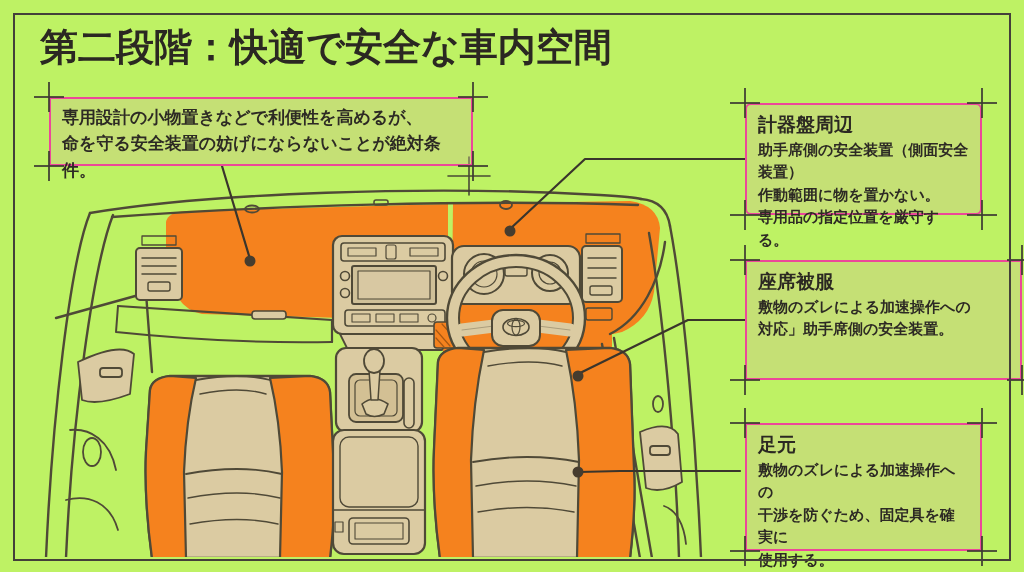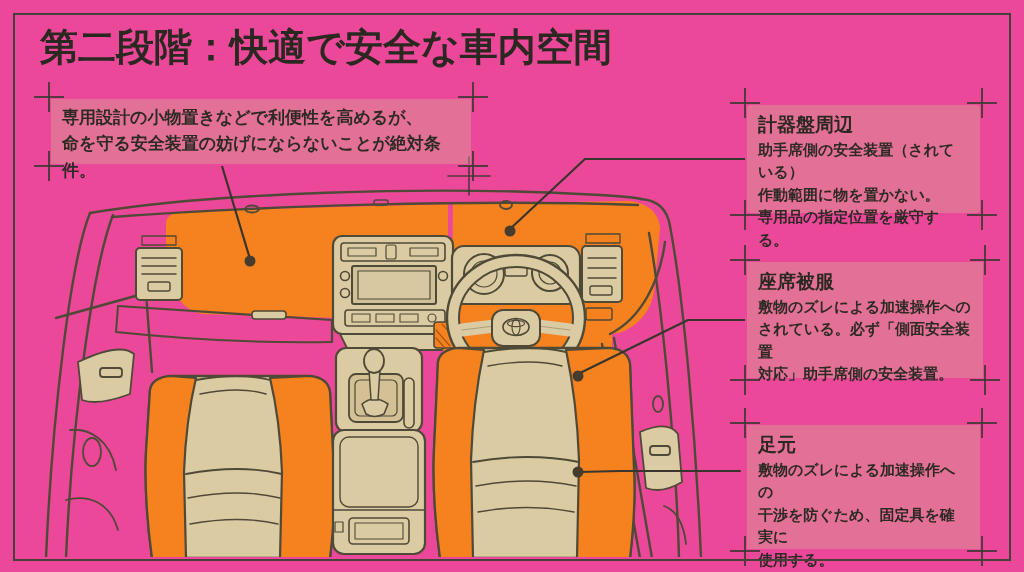--- a/index.html
+++ b/index.html
@@ -1,18 +1,18 @@
 <!DOCTYPE html>
 <html><head>
 <meta charset="utf-8">
 <style>
   html,body{margin:0;padding:0;background:#b9ab88;}
   .canvas{
     position:relative;width:1024px;height:572px;overflow:hidden;
-    background:#ec4899;
+    background:#bef264;
     font-family:"Liberation Sans","DejaVu Sans",sans-serif;
     color:#2d2a24;
   }
   .frame{
     position:absolute;left:13px;top:13px;width:994px;height:544px;
     border:2px solid #44403a;pointer-events:none;z-index:6;
   }
   .title{
     position:absolute;left:40px;top:22px;z-index:5;
     font-size:38px;font-weight:800;letter-spacing:0px;color:#2b2822;
@@ -227,33 +227,32 @@
     <div class="co-line">専用設計の小物置きなどで利便性を高めるが、</div>
     <div class="co-line">命を守る安全装置の妨げにならないことが絶対条件。</div>
   </div>
 
   <div class="callout" style="left:745px;top:103px;width:237px;height:112px;border-radius:6px;">
     <span class="corner tl"></span>
     <span class="corner tr"></span>
     <span class="corner bl"></span>
     <span class="corner br"></span>
     <div class="co-head">計器盤周辺</div>
-    <div class="co-line">助手席側の安全装置（されている）</div>
+    <div class="co-line">助手席側の安全装置（側面安全装置）</div>
     <div class="co-line">作動範囲に物を置かない。</div>
     <div class="co-line">専用品の指定位置を厳守する。</div>
   </div>
 
-  <div class="callout" style="left:745px;top:260px;width:240px;height:120px;">
+  <div class="callout" style="left:745px;top:260px;width:277px;height:120px;">
     <span class="corner tl"></span>
     <span class="corner tr"></span>
     <span class="corner bl"></span>
     <span class="corner br"></span>
     <div class="co-head">座席被服</div>
     <div class="co-line">敷物のズレによる加速操作への</div>
-    <div class="co-line">されている。必ず「側面安全装置</div>
     <div class="co-line">対応」助手席側の安全装置。</div>
   </div>
 
   <div class="callout" style="left:745px;top:417px;width:237px;height:128px;margin-top:6px;">
     <span class="corner tl"></span>
     <span class="corner tr"></span>
     <span class="corner bl"></span>
     <span class="corner br"></span>
     <div class="co-head">足元</div>
     <div class="co-line">敷物のズレによる加速操作への</div>

